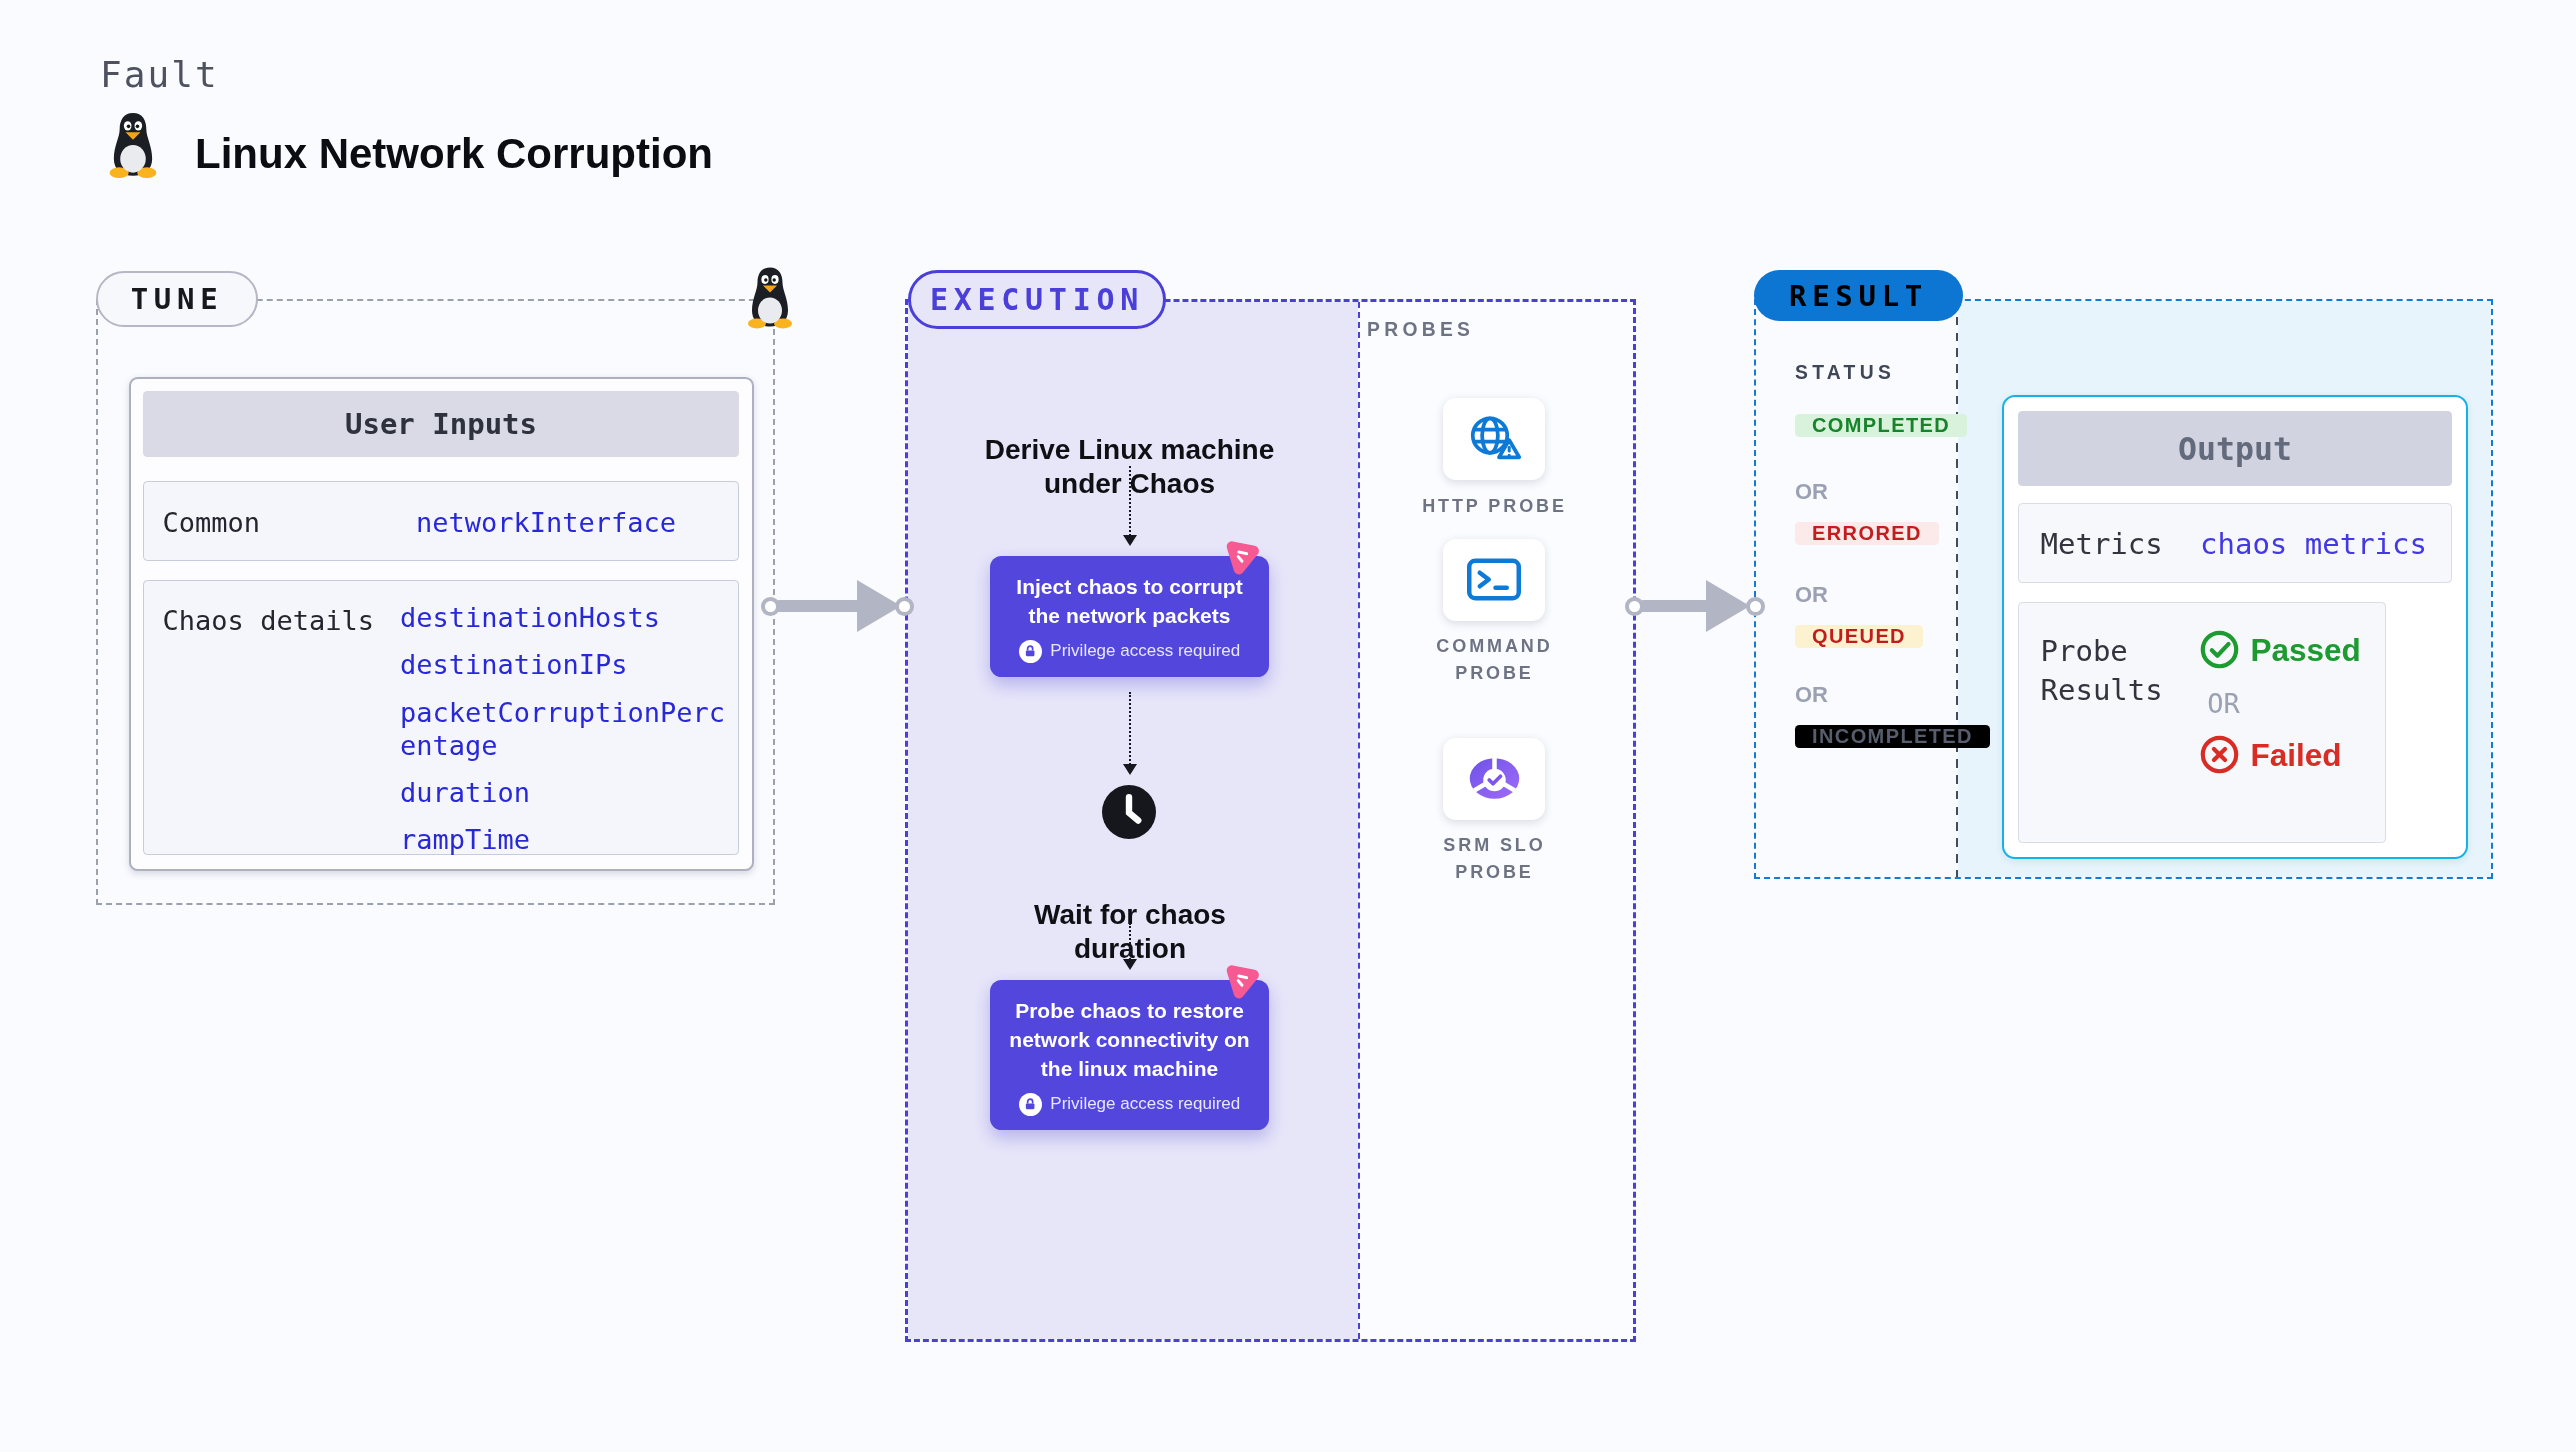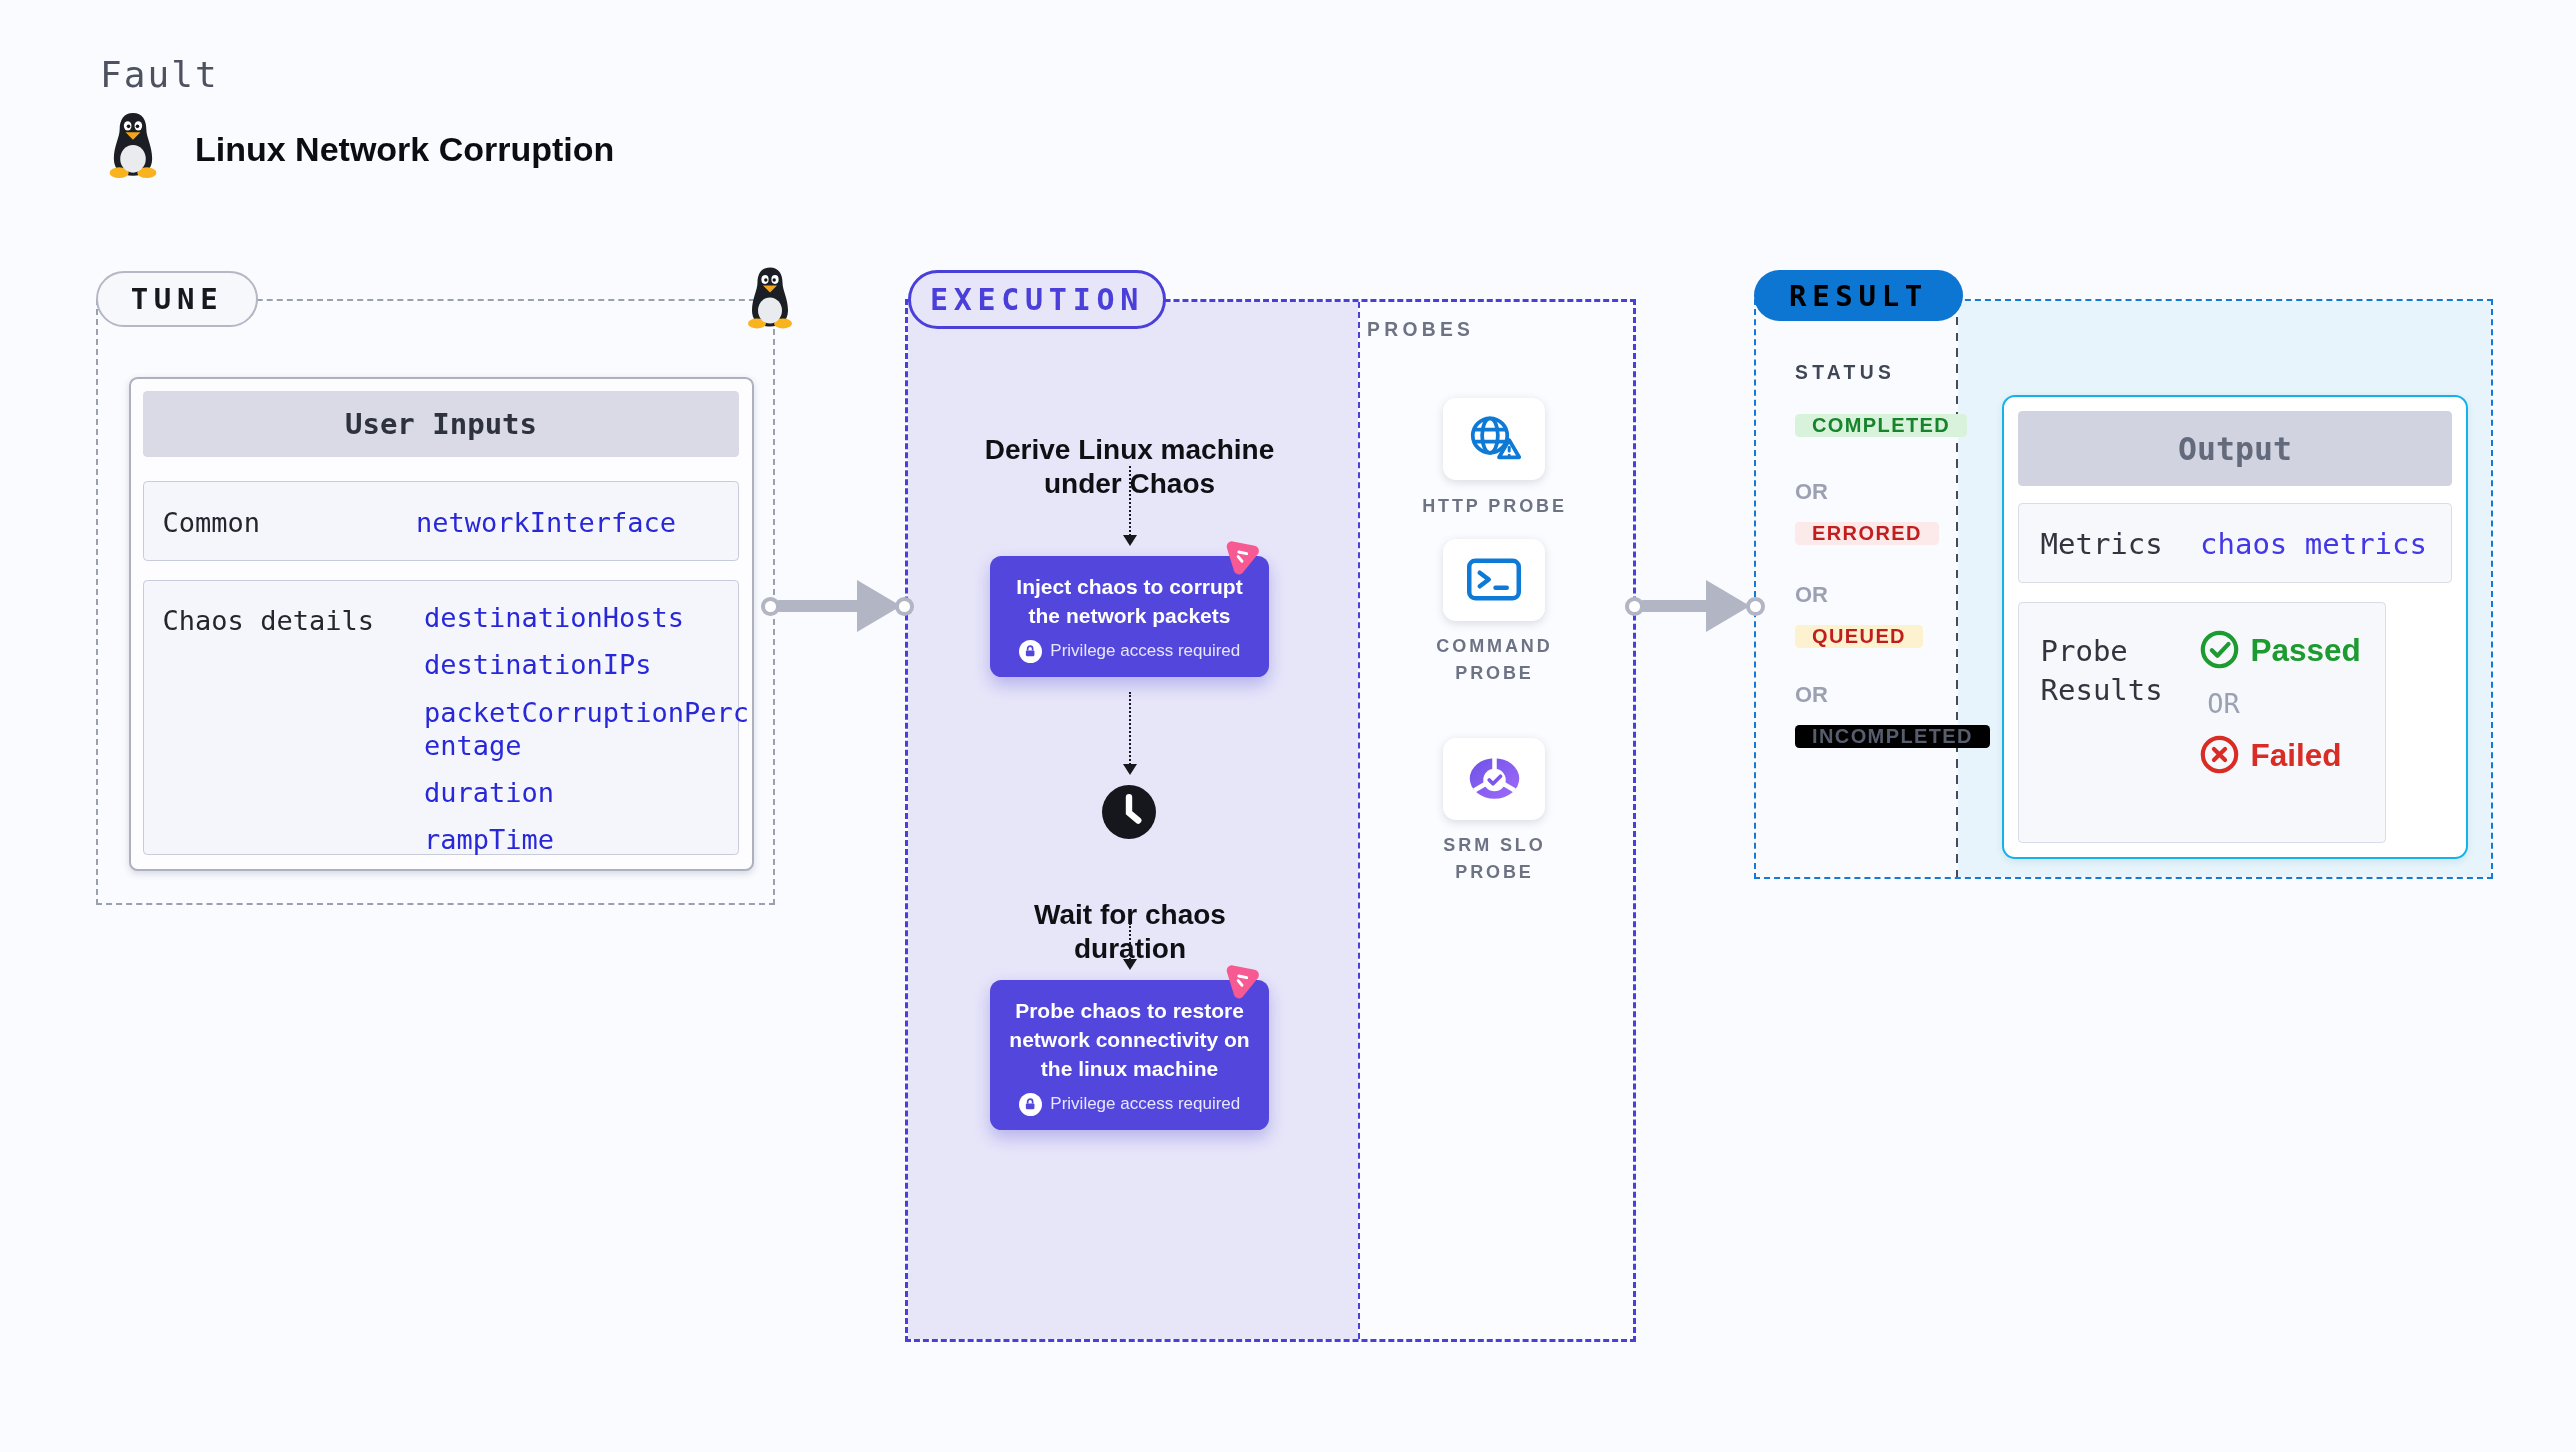--- a/index.html
+++ b/index.html
@@ -4,21 +4,21 @@
 <style>
   html,body{margin:0;padding:0;background:#fafbfe;}
   *{box-sizing:border-box;}
   .canvas{position:relative;width:2576px;height:1452px;background:#fafbfe;
           font-family:"Liberation Sans",sans-serif;overflow:hidden;}
   .mono{font-family:"DejaVu Sans Mono",monospace;}
   .abs{position:absolute;}
 
   
   .kicker{left:100px;top:54px;font-size:36px;color:#4d5160;letter-spacing:2.1px;}
-  .page-title{left:195px;top:130px;font-size:34px;font-weight:700;color:#0b0d12;}
+  .page-title{left:195px;top:130px;font-size:42px;font-weight:700;color:#0b0d12;}
   .tux-main{left:105px;top:112px;}
   .tux-corner{left:744px;top:266px;z-index:4;}
 
   
   .pill{display:flex;align-items:center;justify-content:center;border-radius:43px;
         font-family:"DejaVu Sans Mono",monospace;font-weight:700;z-index:5;}
   .pill-tune{left:96px;top:271px;width:162px;height:56px;background:#f7f8fb;
              border:2.1px solid #b5b7c6;color:#16181d;font-size:29px;letter-spacing:5.7px;}
   .pill-exec{left:908px;top:270px;width:258px;height:59px;background:#e7e6f9;
              border:3.6px solid #4a3fd8;color:#4a3fd8;font-size:30px;letter-spacing:5.7px;}
@@ -32,21 +32,21 @@
   .ui-header{left:143px;top:391px;width:596px;height:66px;background:#d9dae6;border-radius:4.3px;
              display:flex;align-items:center;justify-content:center;font-size:29px;font-weight:600;color:#2e323c;}
   .ui-row{background:#f5f6fb;border:1.4px solid #c8cbd9;border-radius:4.3px;}
   .ui-row1{left:143px;top:481px;width:596px;height:80px;}
   .ui-row2{left:143px;top:580px;width:596px;height:275px;}
   .ui-label{font-size:27px;color:#23262e;}
   .ui-label-r1{left:18.6px;top:0;height:80px;display:flex;align-items:center;}
   .ui-label-r2{left:18.6px;top:24px;}
   .ui-value{font-size:27px;color:#2828d9;line-height:33px;}
   .ui-value-r1{left:272px;top:0;height:80px;display:flex;align-items:center;}
-  .ui-vals{left:280px;top:20px;width:337px;}
+  .ui-vals{left:256px;top:20px;width:337px;}
   .ui-vals div{margin-bottom:14.3px;word-break:break-all;}
 
   
   .shaft{position:absolute;height:11.5px;background:#b2b5c3;border-radius:2.1px;}
   .ahead{position:absolute;width:0;height:0;border-top:26px solid transparent;
          border-bottom:26px solid transparent;border-left:44px solid #b2b5c3;}
   .cdot{position:absolute;width:18.6px;height:18.6px;border-radius:50%;background:#fff;
         border:4.3px solid #b2b5c3;z-index:6;}
 
   

